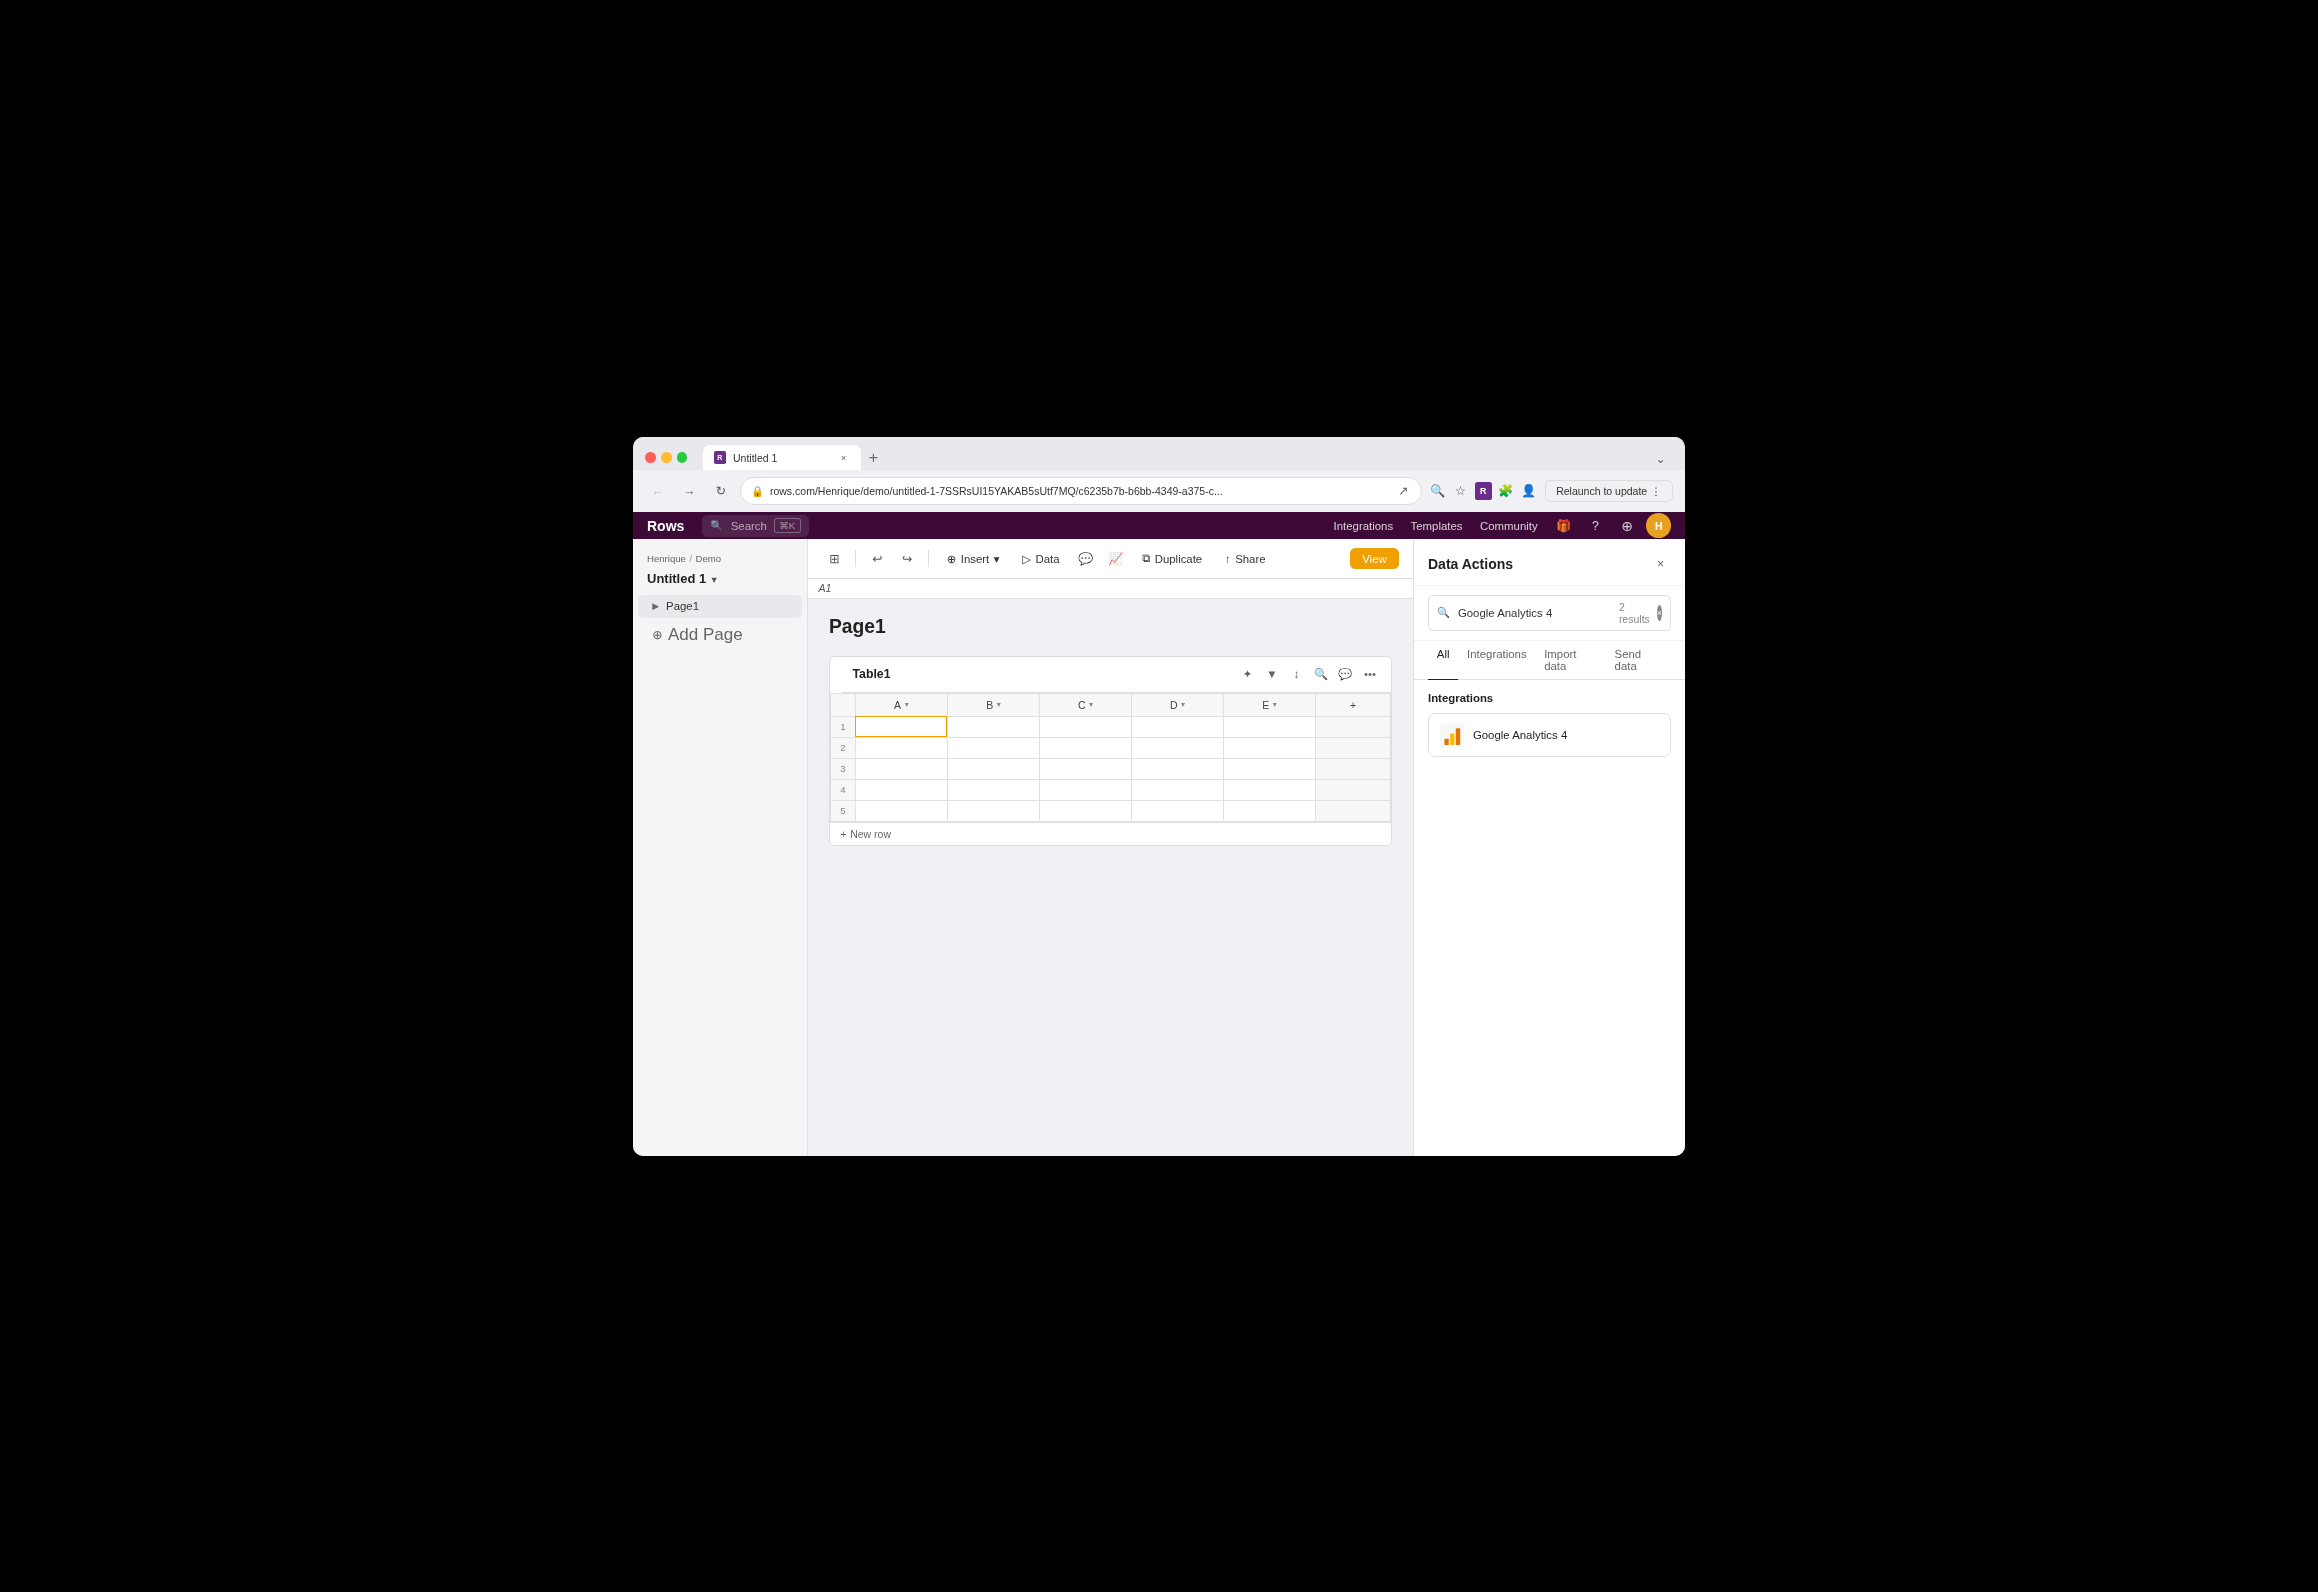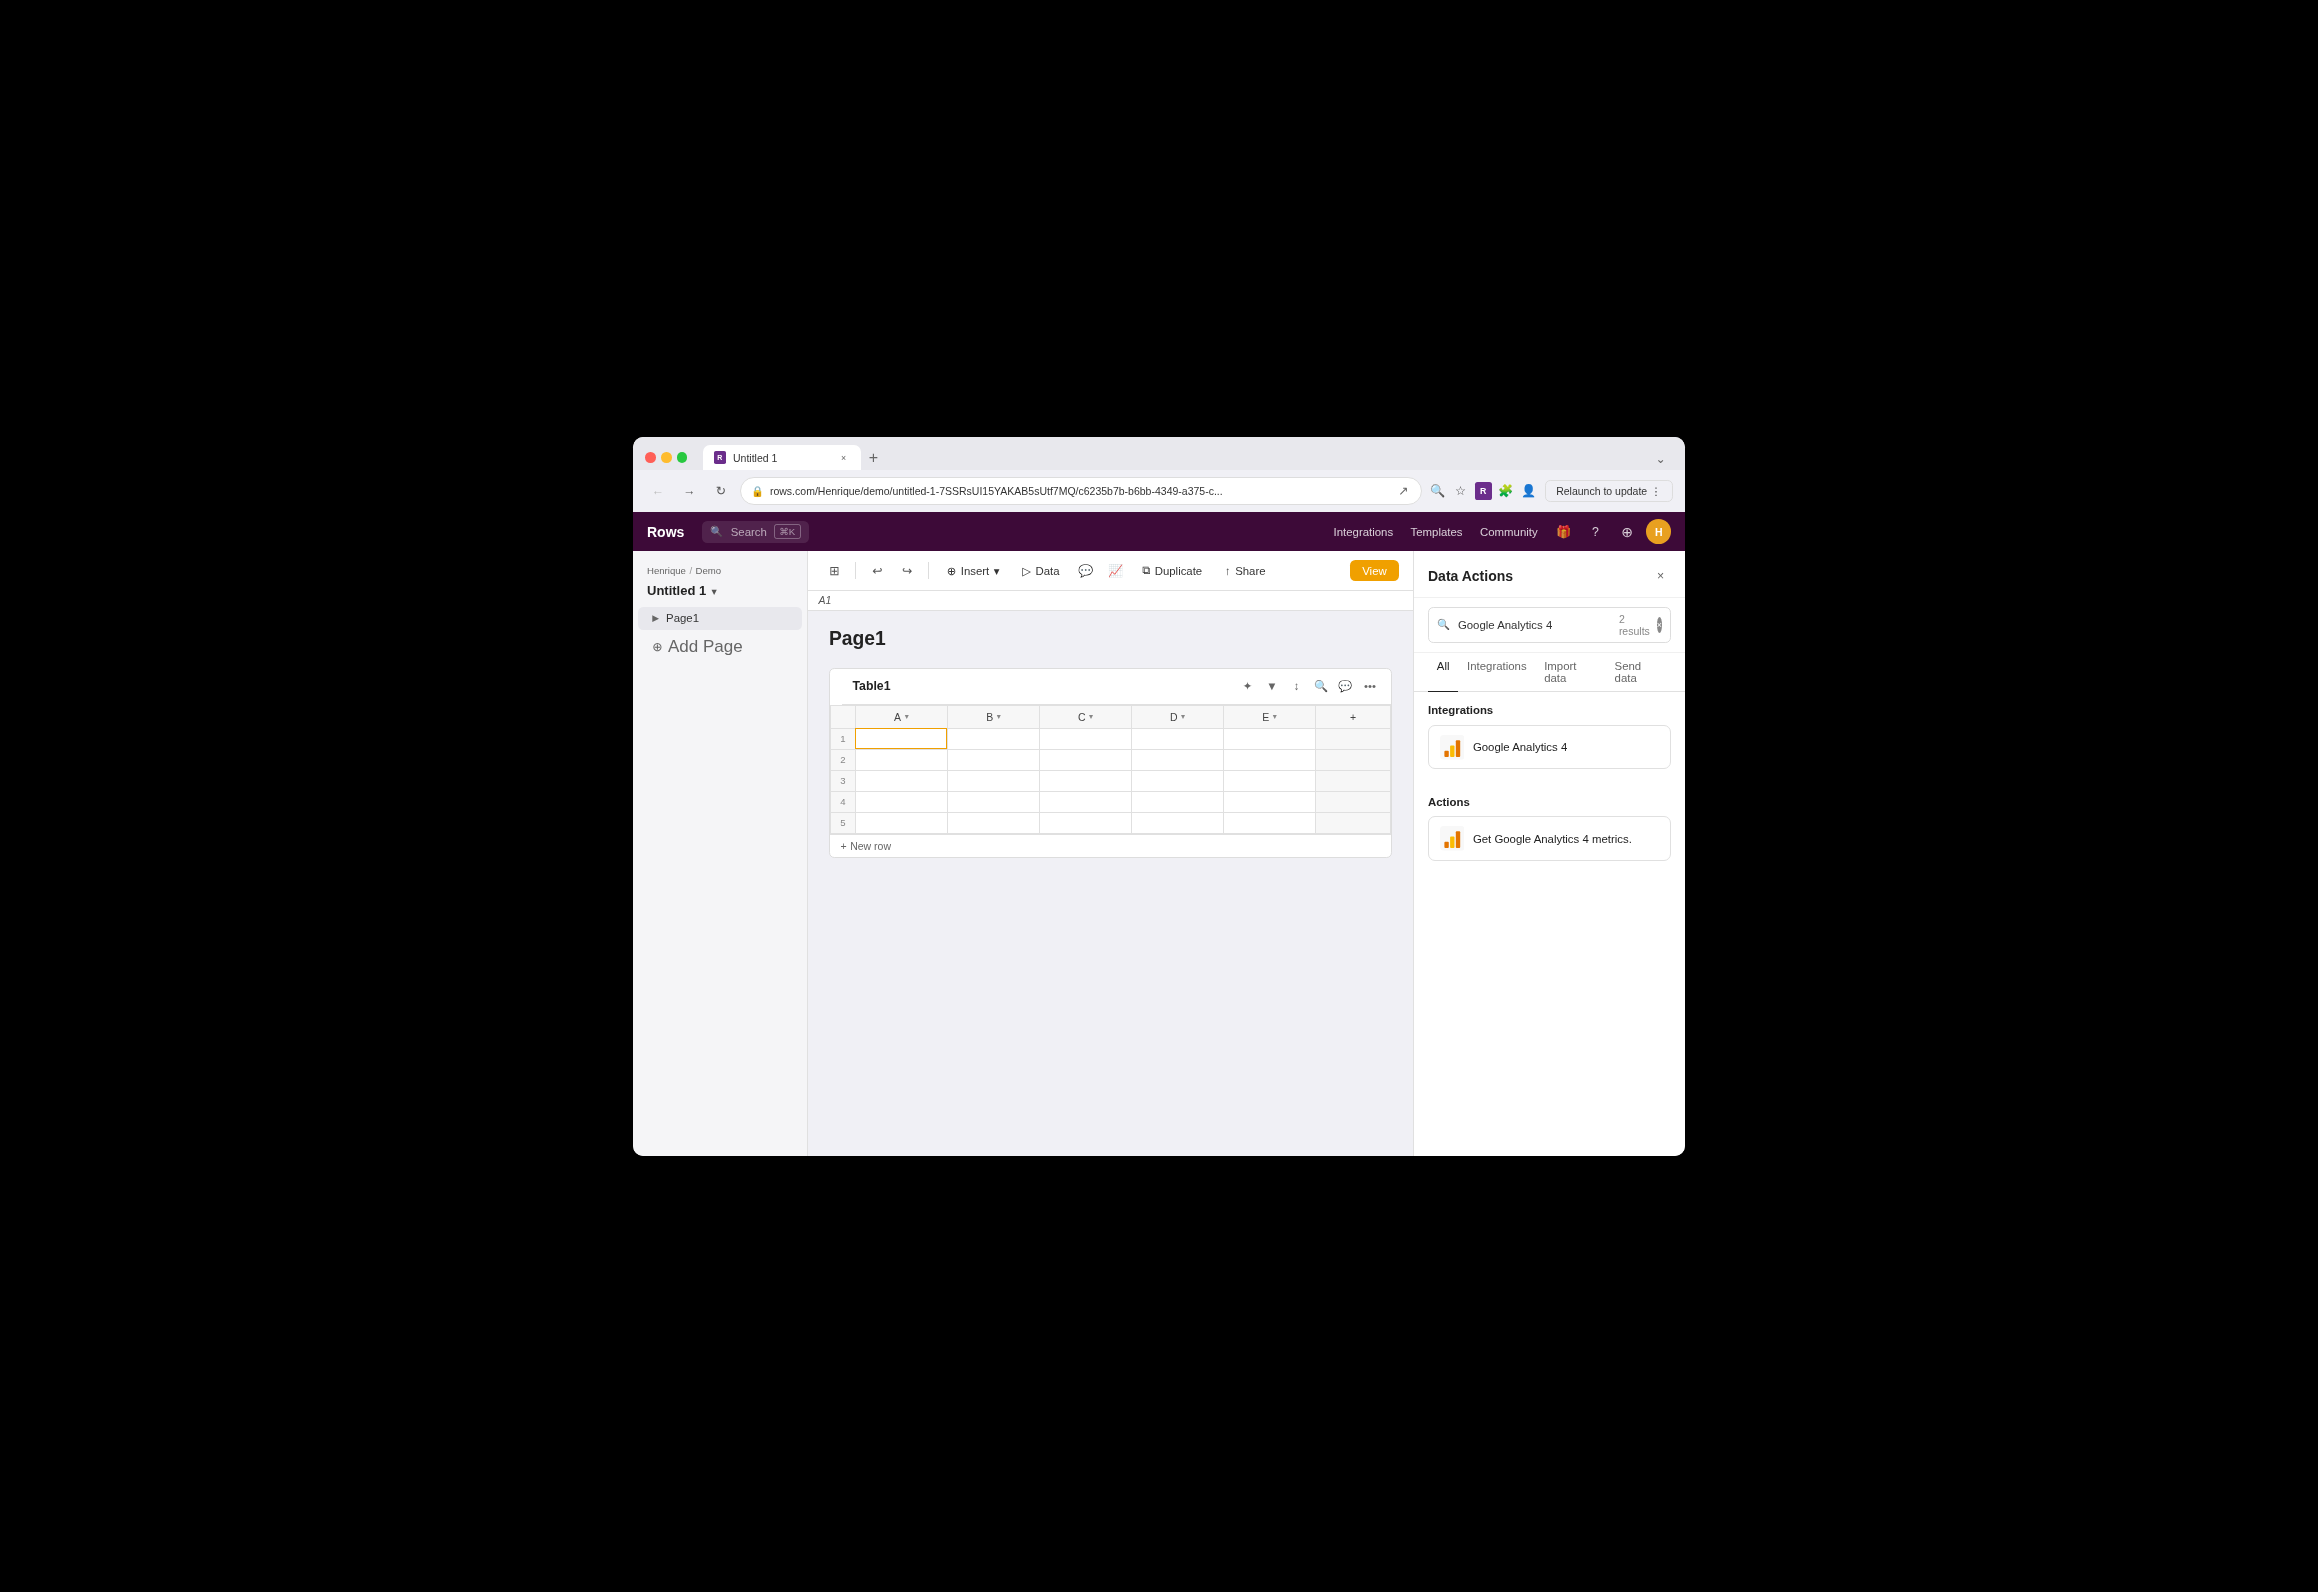--- a/index.html
+++ b/index.html
@@ -135,21 +135,21 @@
       flex-direction: column;
       overflow: hidden;
     }
 
     
     .app-header {
       background: #3d0a38;
       padding: 0 14px;
       display: flex;
       align-items: center;
-      height: 39px;
+      height: 27px;
       flex-shrink: 0;
     }
     .app-logo {
       font-size: 14px;
       font-weight: 700;
       color: #fff;
       margin-right: 17.5px;
     }
     .header-search {
       display: flex;
@@ -808,29 +808,17 @@
           <div class="integration-card">
             <svg class="ga-icon" viewBox="0 0 28 28" fill="none" xmlns="http://www.w3.org/2000/svg">
               <rect width="28" height="28" rx="4" fill="#F8F8F8"></rect>
               <rect x="5" y="18" width="5" height="7" rx="1" fill="#E37400"></rect>
               <rect x="11.5" y="12" width="5" height="13" rx="1" fill="#FBBC04"></rect>
               <rect x="18" y="6" width="5" height="19" rx="1" fill="#E37400"></rect>
             </svg>
             <span class="integration-name">Google Analytics 4</span>
           </div>
         </div>
-        <div class="panel-section">
-          <div class="panel-section-title">Actions</div>
-          <div class="action-card">
-            <svg class="ga-icon" viewBox="0 0 28 28" fill="none" xmlns="http://www.w3.org/2000/svg">
-              <rect width="28" height="28" rx="4" fill="#F8F8F8"></rect>
-              <rect x="5" y="18" width="5" height="7" rx="1" fill="#E37400"></rect>
-              <rect x="11.5" y="12" width="5" height="13" rx="1" fill="#FBBC04"></rect>
-              <rect x="18" y="6" width="5" height="19" rx="1" fill="#E37400"></rect>
-            </svg>
-            <span class="action-name">Get Google Analytics 4 metrics.</span>
-          </div>
-        </div>
       </div>
     </div>
   </div>
 </div>
 
 
 </body></html>

